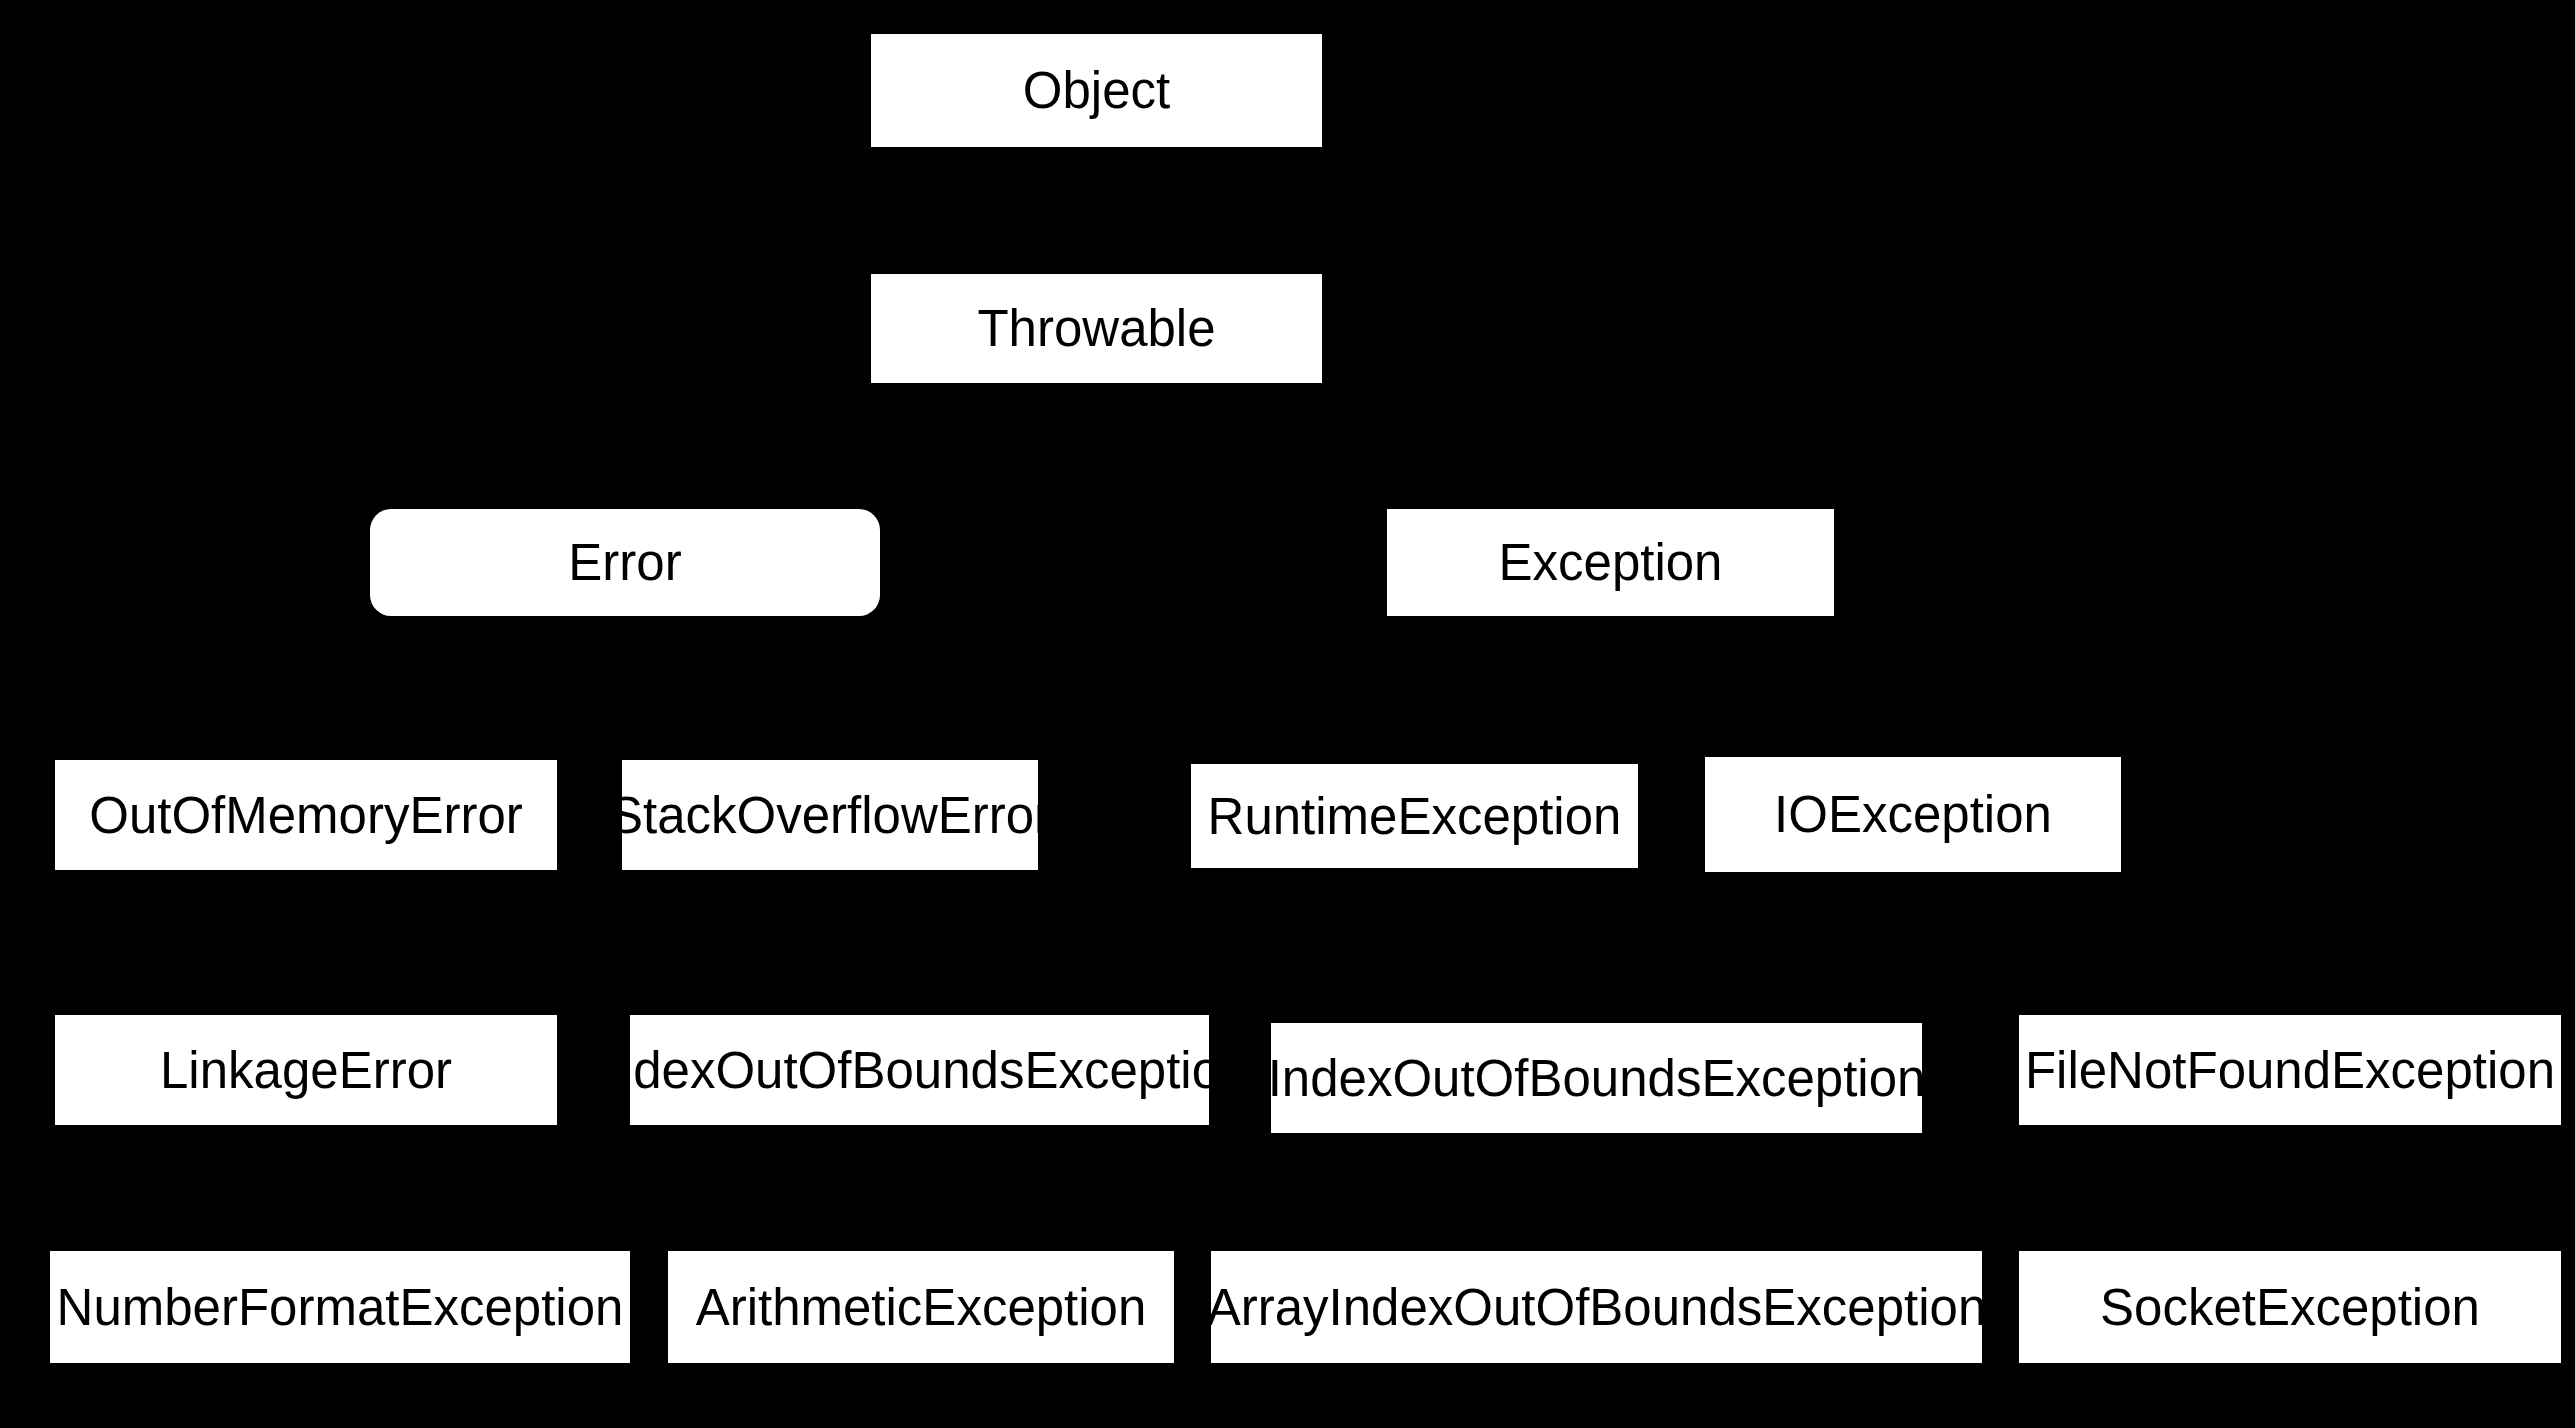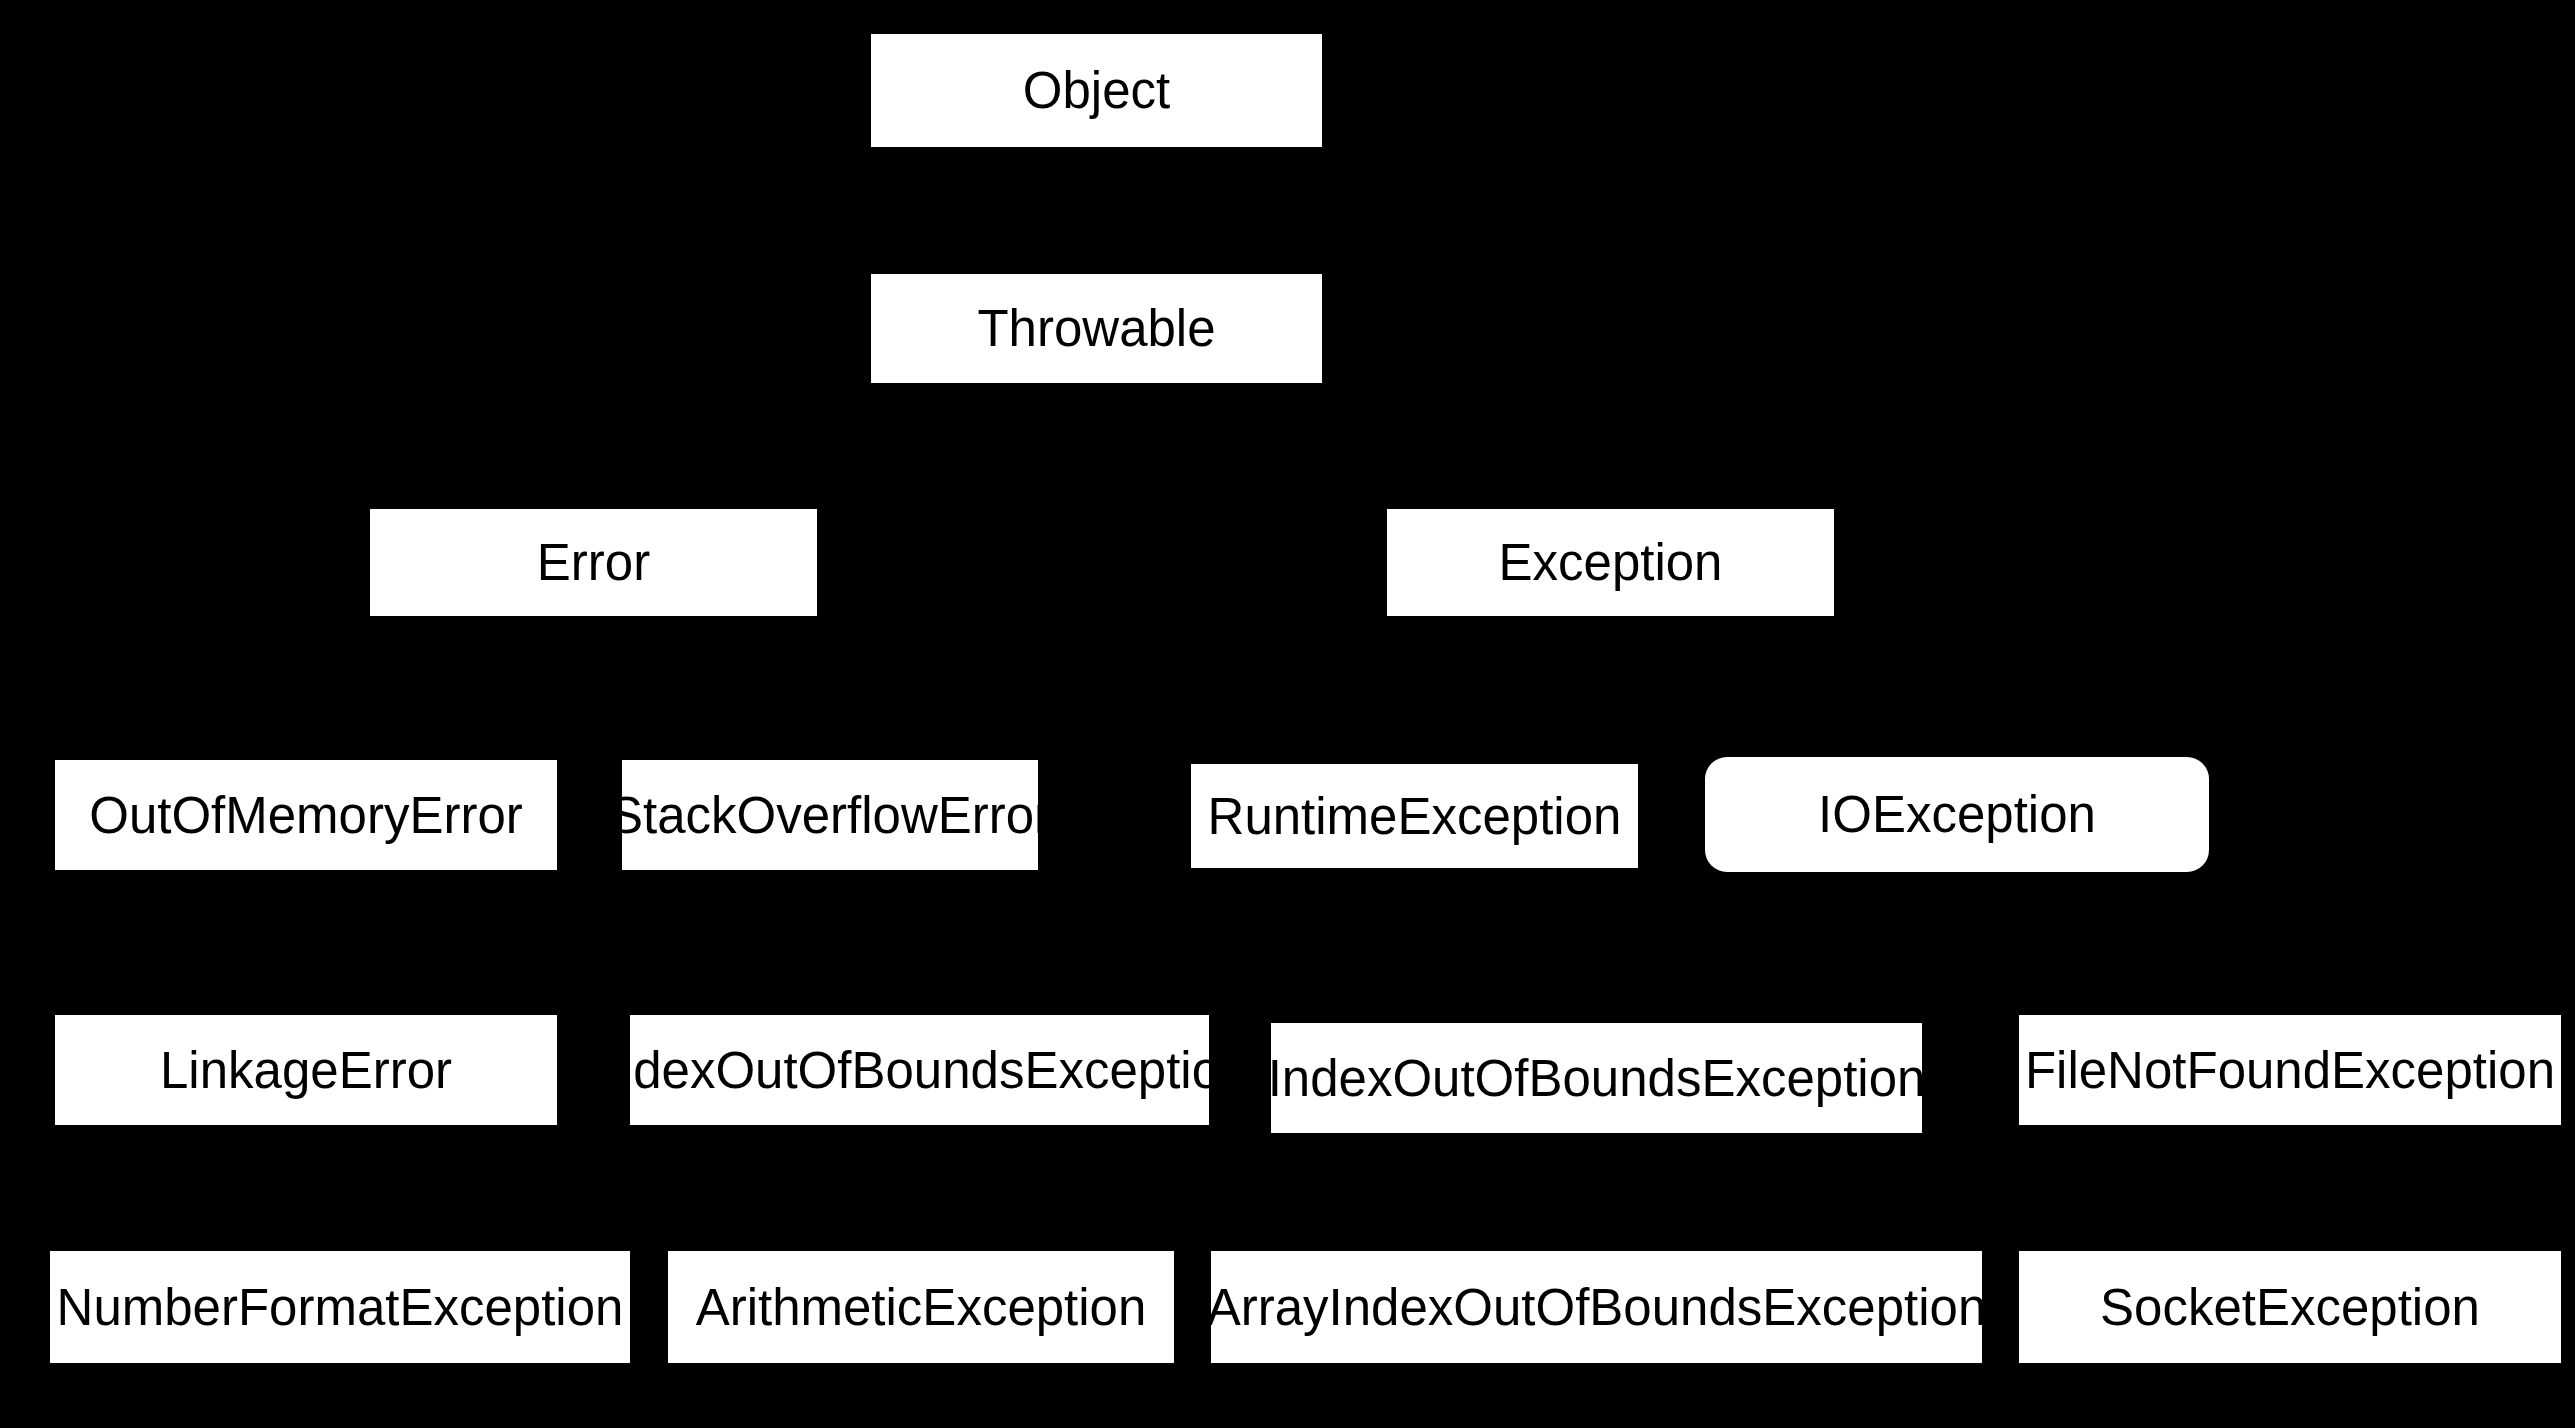--- a/index.html
+++ b/index.html
@@ -23,26 +23,26 @@
     align-items: center;
     justify-content: center;
     font-size: 51px;
     line-height: 1;
     white-space: nowrap;
     text-align: center;
   }
   
   .n-object                 { left: 871px; top:   34px; width:  451px; height: 113px; }
   .n-throwable              { left: 871px; top:  274px; width:  451px; height: 109px; }
-  .n-error                  { left:  370px; top:  509px; width:  447px; height: 107px; }
+  .n-error                  { left:  370px; top:  509px; width:  510px; height: 107px; border-radius: 21px; }
   .n-exception              { left: 1387px; top:  509px; width:  447px; height: 107px; }
   .n-out-of-memory-error    { left:   55px; top: 760px; width:  502px; height: 110px; }
   .n-stack-overflow-error   { left: 622px; top: 760px; width:  416px; height: 110px; }
   .n-runtime-exception      { left: 1191px; top: 764px; width:  447px; height: 104px; }
-  .n-io-exception           { left: 1705px; top: 757px; width:  504px; height: 115px; border-radius: 22px; }
+  .n-io-exception           { left: 1705px; top: 757px; width:  416px; height: 115px; }
   .n-linkage-error          { left:   55px; top: 1015px; width:  502px; height: 110px; }
   .n-illegal-argument-exception        { left: 630px; top: 1015px; width: 579px; height: 110px; }
   .n-index-out-of-bounds-exception     { left: 1271px; top: 1023px; width: 651px; height: 110px; }
   .n-file-not-found-exception          { left: 2019px; top: 1015px; width:  542px; height: 110px; text-align: right; }
   .n-number-format-exception           { left:   50px; top: 1251px; width: 580px; height: 112px; }
   .n-arithmetic-exception              { left: 668px; top: 1251px; width:  506px; height: 112px; }
   .n-array-index-out-of-bounds-exception { left: 1211px; top: 1251px; width: 771px; height: 112px; }
   .n-socket-exception                  { left: 2019px; top: 1251px; width:  542px; height: 112px; }
 </style>
 </head>

